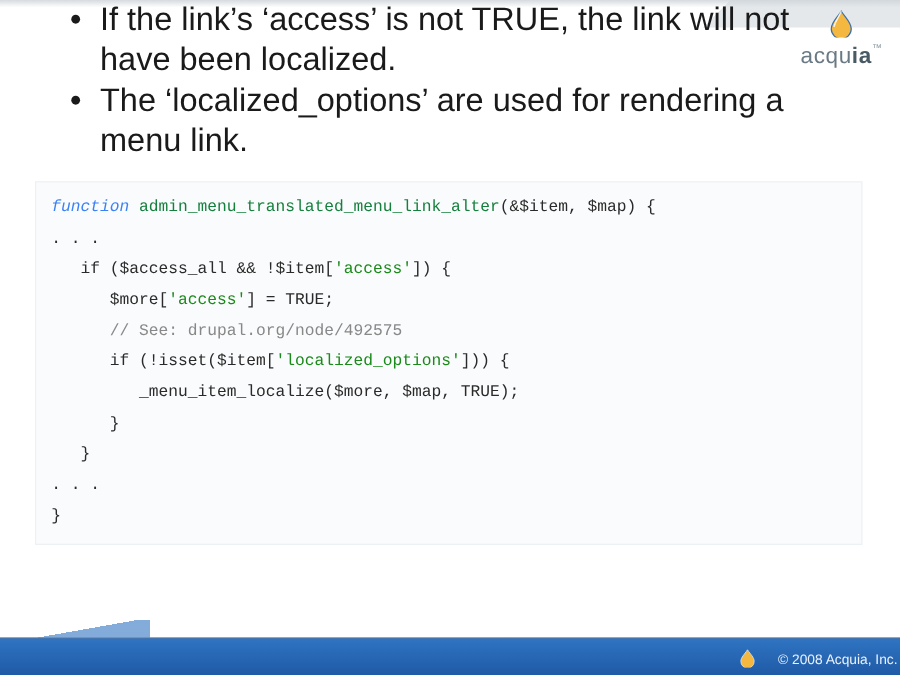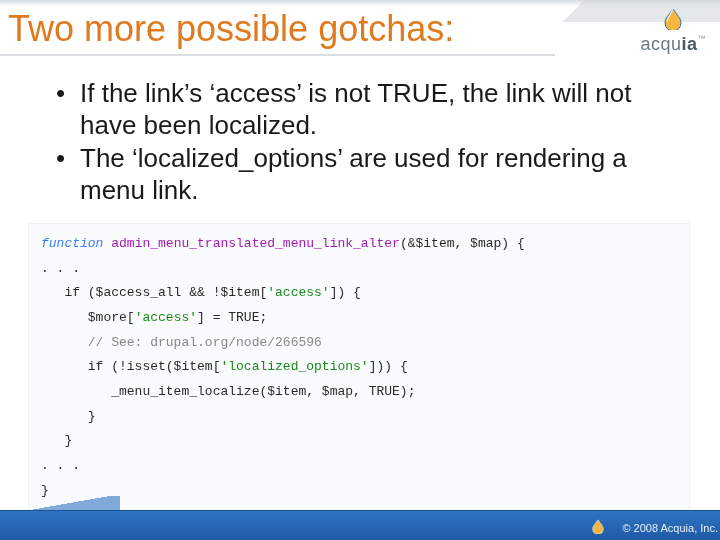--- a/index.html
+++ b/index.html
@@ -71,21 +71,21 @@
     background: #fafbfc;
     border: 1px solid #eef1f3;
     padding: 8px 10px 10px 12px;
     font-family: Consolas, Menlo, "Courier New", monospace;
     font-size: 13px;
     line-height: 1.9;
     color: #2a2a2a;
     white-space: pre;
   }
   .code .kw { color: #3b82f6; font-style: italic; }
-  .code .fn { color: #a21caf; }
+  .code .fn { color: #15803d; }
   .code .cm { color: #888; }
   .code .paren { color: #2a2a2a; }
   .code .sq { color: #1a8a1a; }
   .footer {
     position: absolute;
     left: 0; right: 0; bottom: 0;
     height: 30px;
     background: linear-gradient(to bottom, #2f74c2 0%, #1f5aa6 100%);
     border-top: 1px solid #185296;
   }
@@ -118,34 +118,33 @@
   <div class="logo">
     <span>
       <svg width="18" height="22" viewBox="0 0 18 22">
         <path d="M9 1 C 5 7, 1 10, 1 15 a8 8 0 0 0 16 0 C 17 10, 13 7, 9 1 Z" fill="#f4b740" stroke="#3a6fae" stroke-width="1"></path>
         <path d="M9 1 C 7 6, 4 9, 3.2 13.5" fill="none" stroke="#ffffff" stroke-width="1.2" opacity="0.8"></path>
       </svg>
     </span>
     <span class="logo-text"><span>acqu</span><b>ia</b><span class="tm">™</span></span>
   </div>
 
-  <h1 class="title">Two more possible gotchas:</h1>
 
   <ul class="bullets">
     <li>If the link’s ‘access’ is not TRUE, the link will not have been localized.</li>
     <li>The ‘localized_options’ are used for rendering a menu link.</li>
   </ul>
 
   <div class="code"><span class="kw">function</span><span class="fn"> admin_menu_translated_menu_link_alter</span><span class="paren">(&amp;$item, $map) {</span>
 <span>. . .</span>
 <span>   if ($access_all &amp;&amp; !$item[</span><span class="sq">'access'</span><span>]) {</span>
 <span>      $more[</span><span class="sq">'access'</span><span>] = TRUE;</span>
-<span class="cm">      // See: drupal.org/node/266596</span>
+<span class="cm">      // See: drupal.org/node/492575</span>
 <span>      if (!isset($item[</span><span class="sq">'localized_options'</span><span>])) {</span>
-<span>         _menu_item_localize($item, $map, TRUE);</span>
+<span>         _menu_item_localize($more, $map, TRUE);</span>
 <span>      }</span>
 <span>   }</span>
 <span>. . .</span>
 <span>}</span></div>
 
   <div class="foot-diag"></div>
   <div class="footer">
     <div class="copyright">
       <span>
         <svg width="12" height="15" viewBox="0 0 18 22">

